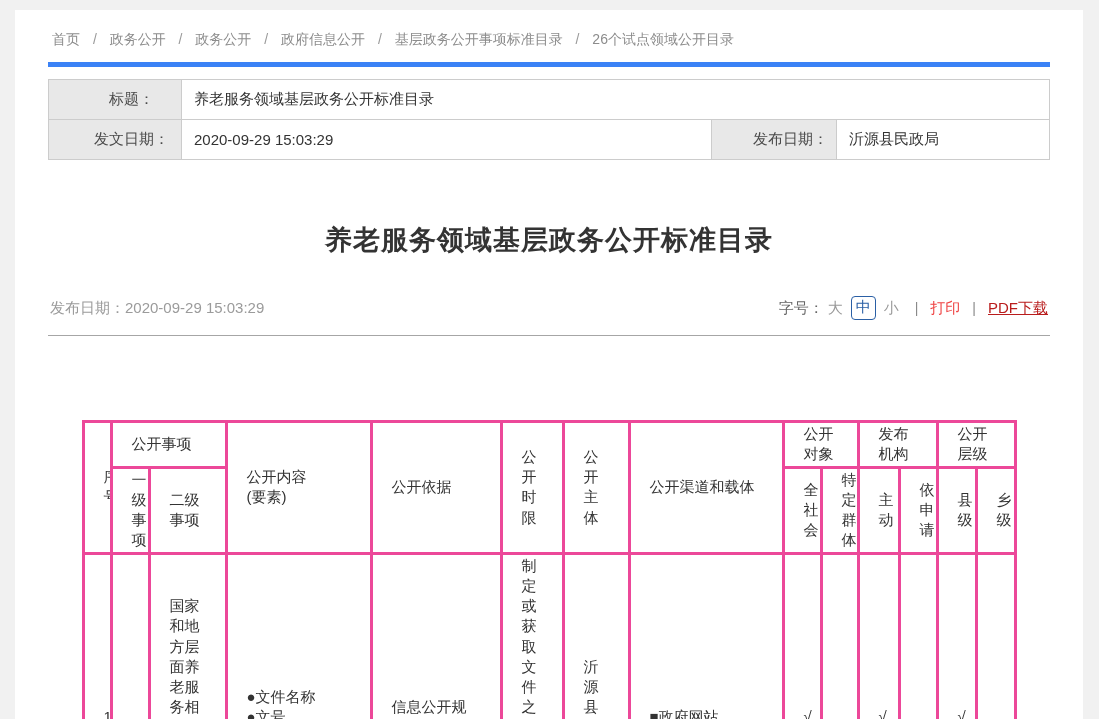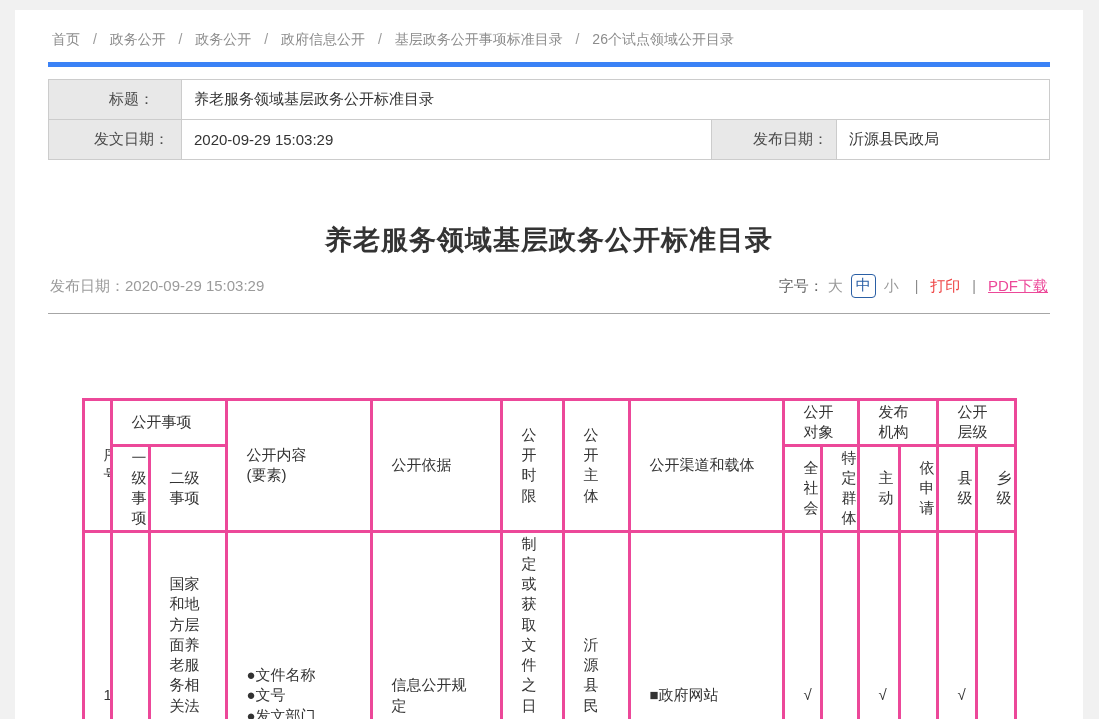--- a/index.html
+++ b/index.html
@@ -48,39 +48,39 @@
   
   .article-title {
     margin-top:62px;
     text-align:center;
     font-size:27px;
     font-weight:bold;
     color:#333;
     letter-spacing:1px;
   }
   .info-bar {
-    margin-top:16px;
+    margin-top:38px;
     display:flex; justify-content:space-between; align-items:center;
     font-size:15px;
     padding:0 2px;
   }
   .pub-date { color:#9b9b9b; }
   .toolbar { display:flex; align-items:center; color:#666; }
   .toolbar .fz-label { color:#666; }
   .toolbar .fz-opt { color:#999; margin:0 4px; cursor:pointer; text-decoration:none; }
   .toolbar .fz-mid {
     color:#2a5fa5;
     border:1px solid #2a5fa5;
     border-radius:4px;
     padding:1px 4px 2px 4px;
     margin:0 4px;
   }
   .toolbar .bar { color:#8a8a8a; margin:0 12px; font-size:14px; }
   .toolbar .print-link { color:#ef4444; text-decoration:none; cursor:pointer; }
-  .toolbar .pdf-link { color:#ec4899; text-decoration:underline; cursor:pointer; }
+  .toolbar .pdf-link { color:#b91c1c; text-decoration:underline; cursor:pointer; }
   .divider {
     margin-top:15px;
     border-bottom:1px solid #a6a6a6;
   }
   
   .catalog-table {
     margin:84px auto 0 auto;
     width:932px;
     border-collapse:collapse; table-layout:fixed;
     font-size:15px;

